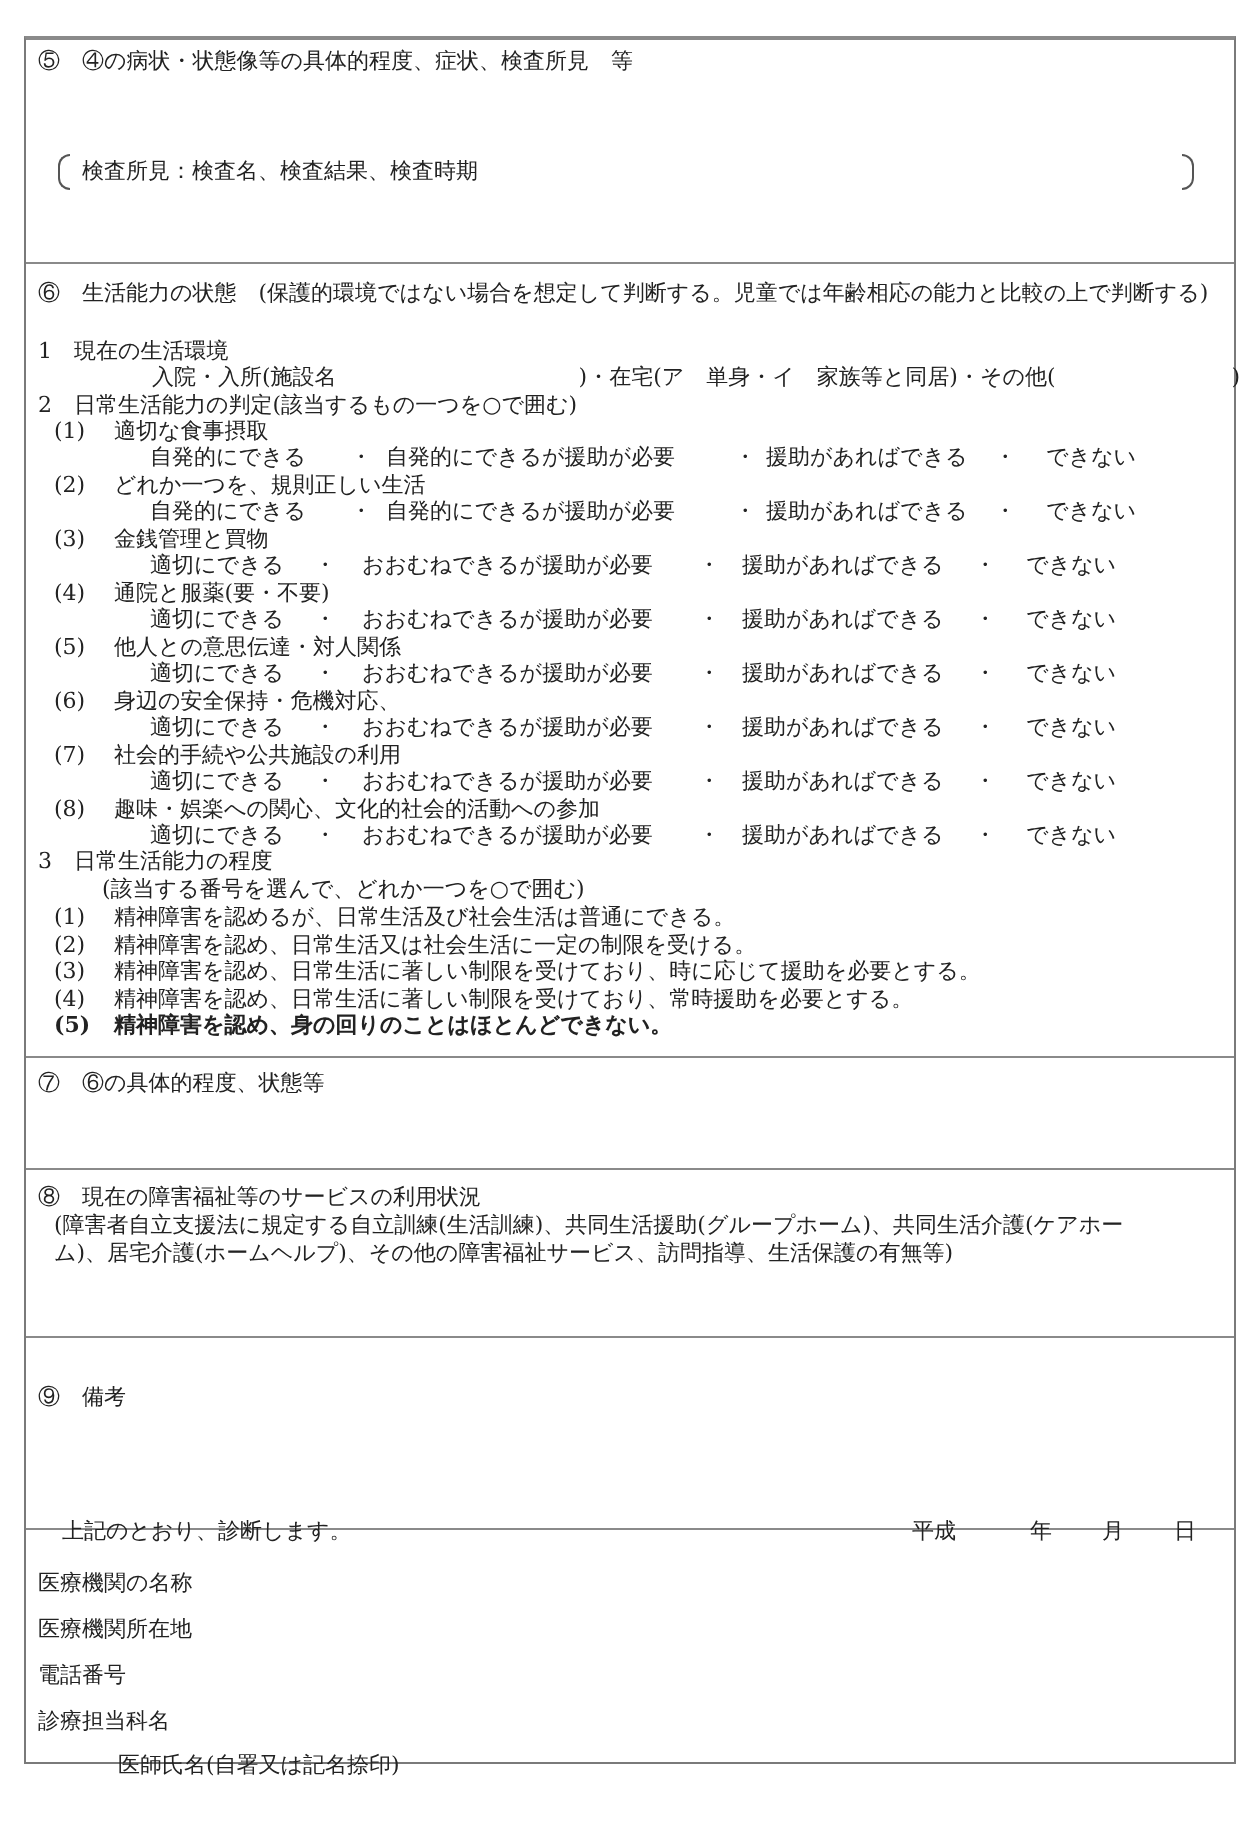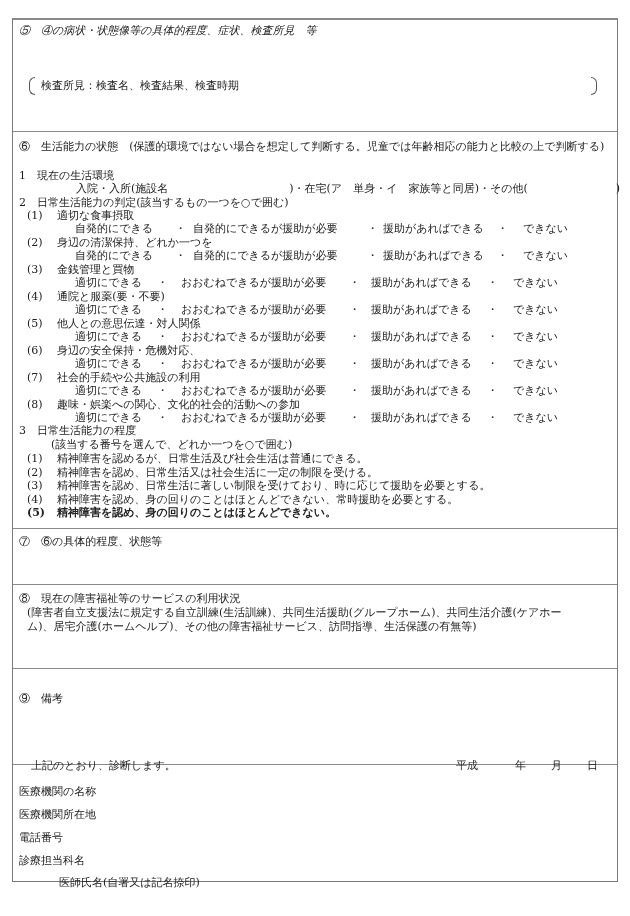--- a/index.html
+++ b/index.html
@@ -27,21 +27,21 @@
   .bracket-r { border-left: none; border-radius: 0 6px 6px 0; }
   .row { position: absolute; white-space: nowrap; }
   .sig-line { position: absolute; left: 6px; white-space: nowrap; }
 </style>
 </head>
 <body>
 
 <div class="form">
 
   <div class="sec" style="top:0; height:112px;">
-    <div class="txt" style="left:6px; top:4px;font-style:italic;">⑤　④の病状・状態像等の具体的程度、症状、検査所見　等</div>
+    <div class="txt" style="left:6px; top:4px;">⑤　④の病状・状態像等の具体的程度、症状、検査所見　等</div>
     <div class="bracket-l" style="left:16px; top:57px;"></div>
     <div class="txt" style="left:28px; top:59px;">検査所見：検査名、検査結果、検査時期</div>
     <div class="bracket-r" style="left:578px; top:57px;"></div>
     <div style="position:absolute; left:28px; right:30px; top:78px; height:28px;"></div>
   </div>
 
   <div class="sec" style="top:112px; height:397px;">
     <div class="txt" style="left:6px; top:8px;">⑥　生活能力の状態　(保護的環境ではない場合を想定して判断する。児童では年齢相応の能力と比較の上で判断する)</div>
 
     <div class="txt" style="left:6px; top:37px;">1　現在の生活環境</div>
@@ -51,21 +51,21 @@
 
     <div id="judgment-items">
         <div class="row" style="left: 14px; top: 77px;"><span class="num">(1)</span><span>適切な食事摂取</span></div>
         <div class="row" style="left: 62px; top: 90px;">自発的にできる</div>
         <div class="row" style="left: 180px; top: 90px;">自発的にできるが援助が必要</div>
         <div class="row" style="left: 370px; top: 90px;">援助があればできる</div>
         <div class="row" style="left: 510px; top: 90px;">できない</div>
         <div class="row" style="left: 162px; top: 90px;">・</div>
         <div class="row" style="left: 354px; top: 90px;">・</div>
         <div class="row" style="left: 484px; top: 90px;">・</div>
-        <div class="row" style="left: 14px; top: 104px;"><span class="num">(2)</span><span>身辺の清潔保持、どれか一つを</span></div>
+        <div class="row" style="left: 14px; top: 104px;"><span class="num">(2)</span><span>どれか一つを、規則正しい生活</span></div>
         <div class="row" style="left: 62px; top: 117px;">自発的にできる</div>
         <div class="row" style="left: 180px; top: 117px;">自発的にできるが援助が必要</div>
         <div class="row" style="left: 370px; top: 117px;">援助があればできる</div>
         <div class="row" style="left: 510px; top: 117px;">できない</div>
         <div class="row" style="left: 162px; top: 117px;">・</div>
         <div class="row" style="left: 354px; top: 117px;">・</div>
         <div class="row" style="left: 484px; top: 117px;">・</div>
         <div class="row" style="left: 14px; top: 131px;"><span class="num">(3)</span><span>金銭管理と買物</span></div>
         <div class="row" style="left: 62px; top: 144px;">適切にできる</div>
         <div class="row" style="left: 168px; top: 144px;">おおむねできるが援助が必要</div>
@@ -116,21 +116,21 @@
         <div class="row" style="left: 474px; top: 279px;">・</div>
       </div>
 
     <div class="txt" style="left:6px; top:292px;">3　日常生活能力の程度</div>
     <div class="txt" style="left:38px; top:306px;">(該当する番号を選んで、どれか一つを○で囲む)</div>
 
     <div id="level-items">
         <div class="row" style="left: 14px; top: 320px;"><span class="num">(1)</span><span>精神障害を認めるが、日常生活及び社会生活は普通にできる。</span></div>
         <div class="row" style="left: 14px; top: 333.5px;"><span class="num">(2)</span><span>精神障害を認め、日常生活又は社会生活に一定の制限を受ける。</span></div>
         <div class="row" style="left: 14px; top: 347px;"><span class="num">(3)</span><span>精神障害を認め、日常生活に著しい制限を受けており、時に応じて援助を必要とする。</span></div>
-        <div class="row" style="left: 14px; top: 360.5px;"><span class="num">(4)</span><span>精神障害を認め、身の回りのことはほとんどできない、常時援助を必要とする。</span></div>
+        <div class="row" style="left: 14px; top: 360.5px;"><span class="num">(4)</span><span>精神障害を認め、日常生活に著しい制限を受けており、常時援助を必要とする。</span></div>
         <div class="row" style="left: 14px; top: 374px; font-weight: bold;"><span class="num">(5)</span><span>精神障害を認め、身の回りのことはほとんどできない。</span></div>
       </div>
   </div>
 
   <div class="sec" style="top:509px; height:56px;">
     <div class="txt" style="left:6px; top:6px;">⑦　⑥の具体的程度、状態等</div>
     <div style="position:absolute; left:6px; right:6px; top:22px; bottom:4px;"></div>
   </div>
 
   <div class="sec" style="top:565px; height:84px;">

